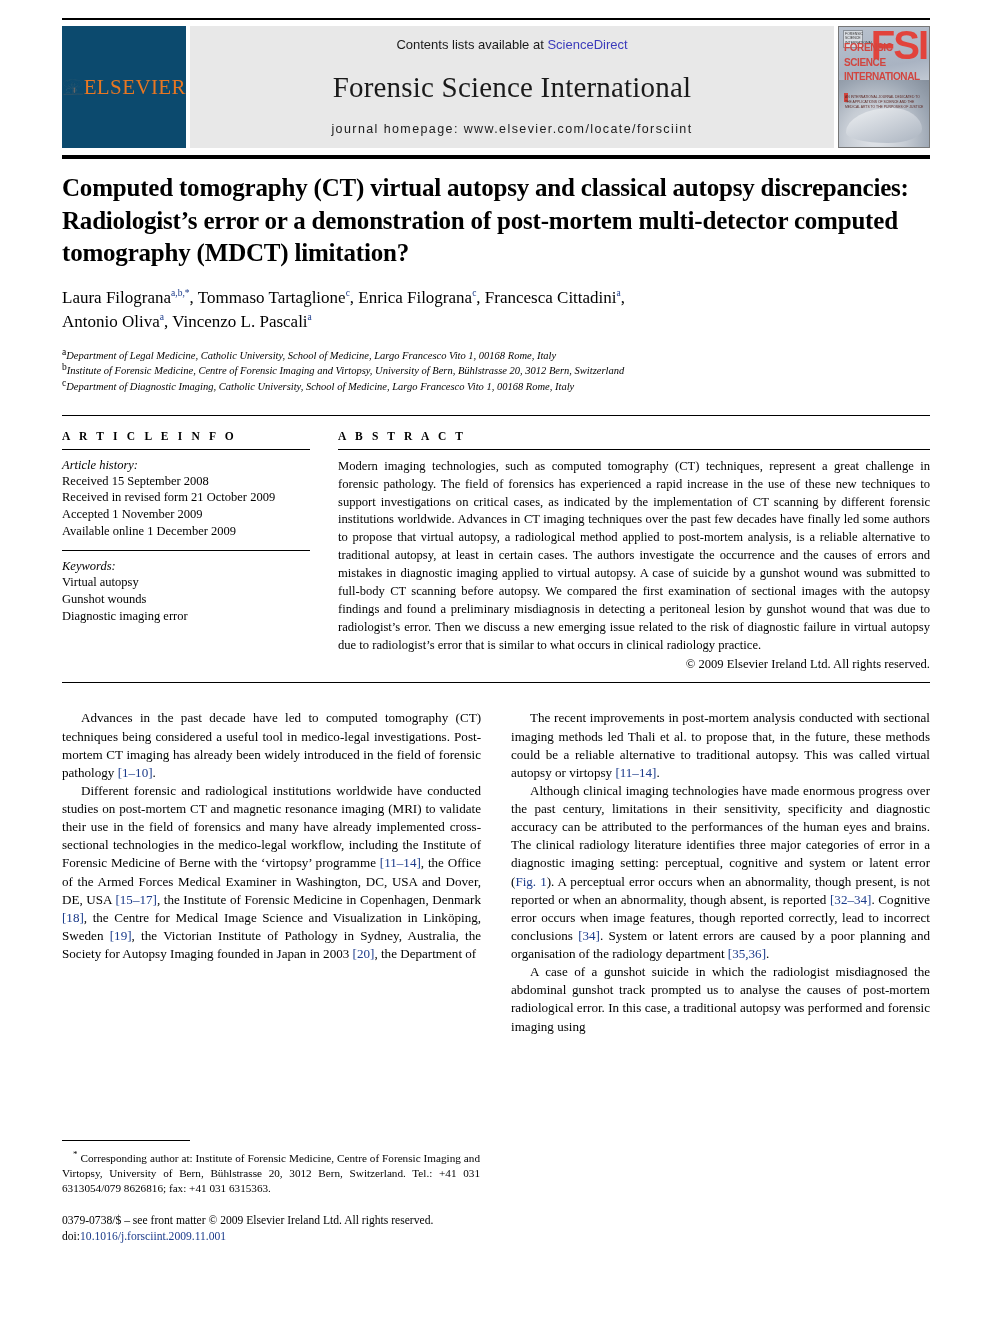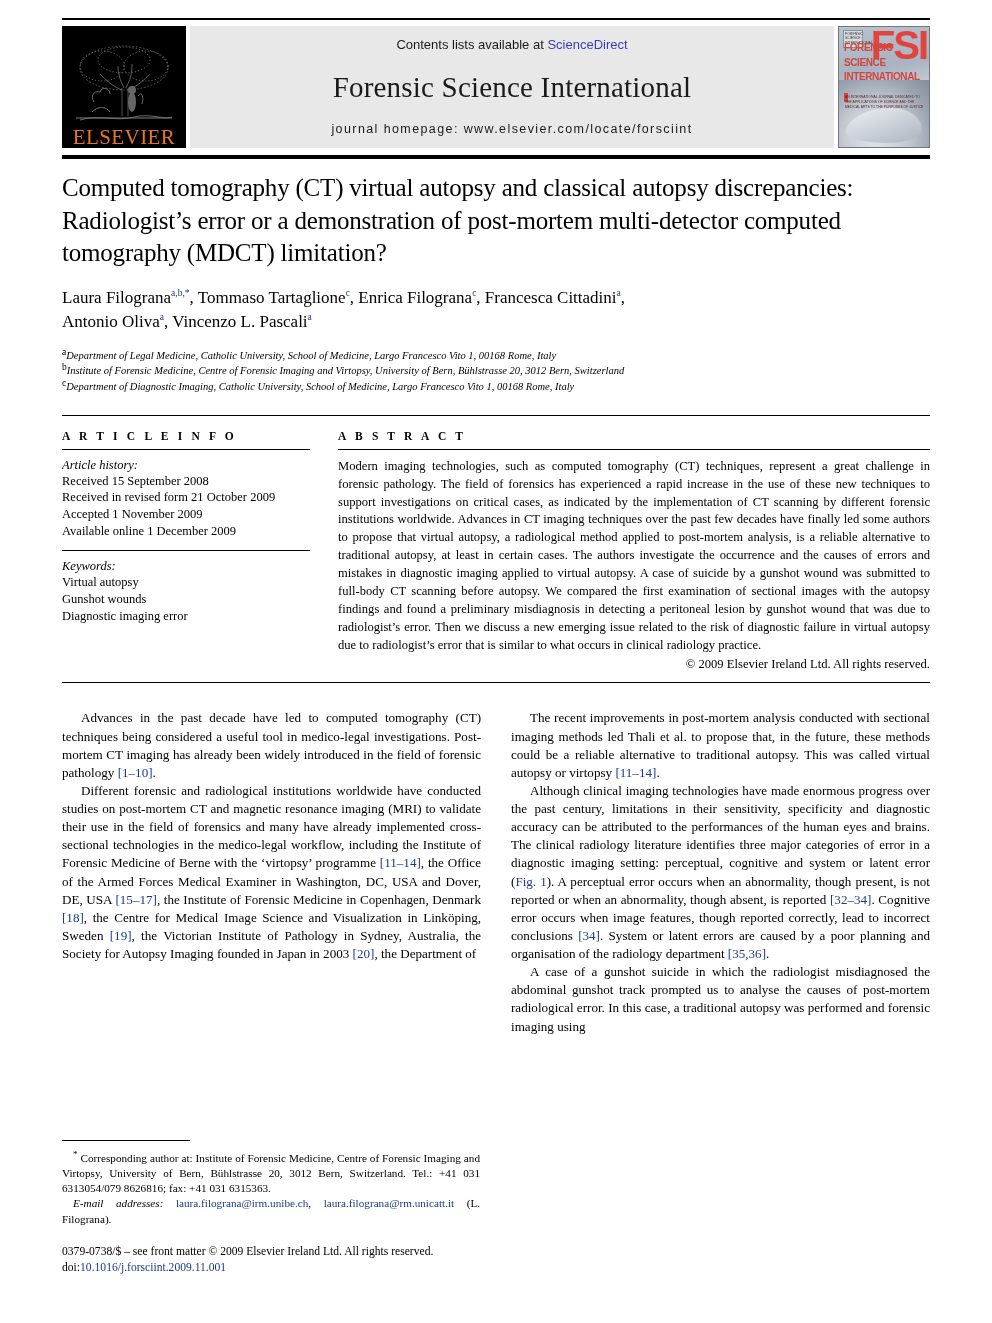--- a/index.html
+++ b/index.html
@@ -42,24 +42,24 @@
   }
   .masthead {
     display: flex;
     align-items: stretch;
     height: 122px;
   }
   .elsevier-logo {
     width: 124px;
     flex: 0 0 124px;
     display: flex;
-    flex-direction: column;
+    flex-direction: row;
     justify-content: flex-end;
     align-items: center;
-    background: #000000;
+    background: #0c4a6e;
   }
   .tree-svg { display:block; }
   .elsevier-word {
     font-family: "Liberation Serif", serif;
     font-size: 21px;
     color: #E87722;
     letter-spacing: 0.4px;
     line-height: 1;
     margin-top: 1px;
   }
@@ -158,21 +158,21 @@
 
   
   .doctype {
     font-family: "Liberation Serif", serif;
     font-size: 14.5px;
     margin-top: 14px;
   }
   .article-title {
     font-family: "Liberation Serif", serif;
     font-size: 25px;
-    font-weight: normal;
+    font-weight: bold;
     line-height: 1.30;
     margin-top: 13px;
     letter-spacing: -0.2px;
   }
   .authors {
     font-family: "Liberation Serif", serif;
     font-size: 17px;
     line-height: 1.42;
     margin-top: 16px;
   }
@@ -417,24 +417,19 @@
         <p>A case of a gunshot suicide in which the radiologist misdiagnosed the abdominal gunshot track prompted us to analyse the causes of post-mortem radiological error. In this case, a traditional autopsy was performed and forensic imaging using</p>
       </div>
   </div>
 
   <div class="footnote-zone">
     <div class="fn-rule"></div>
     <div class="fn fn-indent">
       <span class="fn-star">*</span>
       <span>Corresponding author at: Institute of Forensic Medicine, Centre of Forensic Imaging and Virtopsy, University of Bern, Bühlstrasse 20, 3012 Bern, Switzerland. Tel.: +41 031 6313054/079 8626816; fax: +41 031 6315363.</span>
     </div>
-    <div class="fn fn-indent">
-      <em>E-mail addresses:</em>
-      <span class="mail">laura.filograna@irm.unibe.ch</span><span>, </span><span class="mail">laura.filograna@rm.unicatt.it</span>
-      <span>(L. Filograna).</span>
-    </div>
     <div class="imprint">
       <div>0379-0738/$ – see front matter © 2009 Elsevier Ireland Ltd. All rights reserved.</div>
       <div><span>doi:</span><span class="doi-link">10.1016/j.forsciint.2009.11.001</span></div>
     </div>
   </div>
 
 </div>
 
 </body></html>

